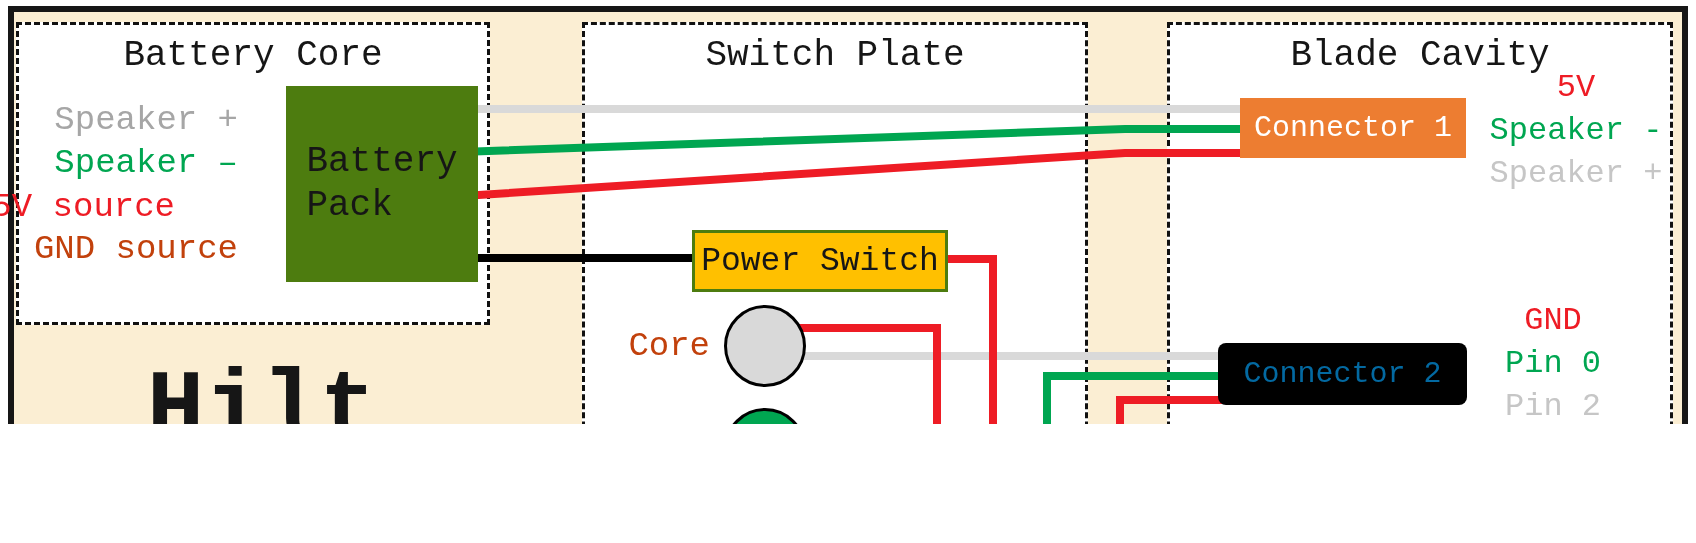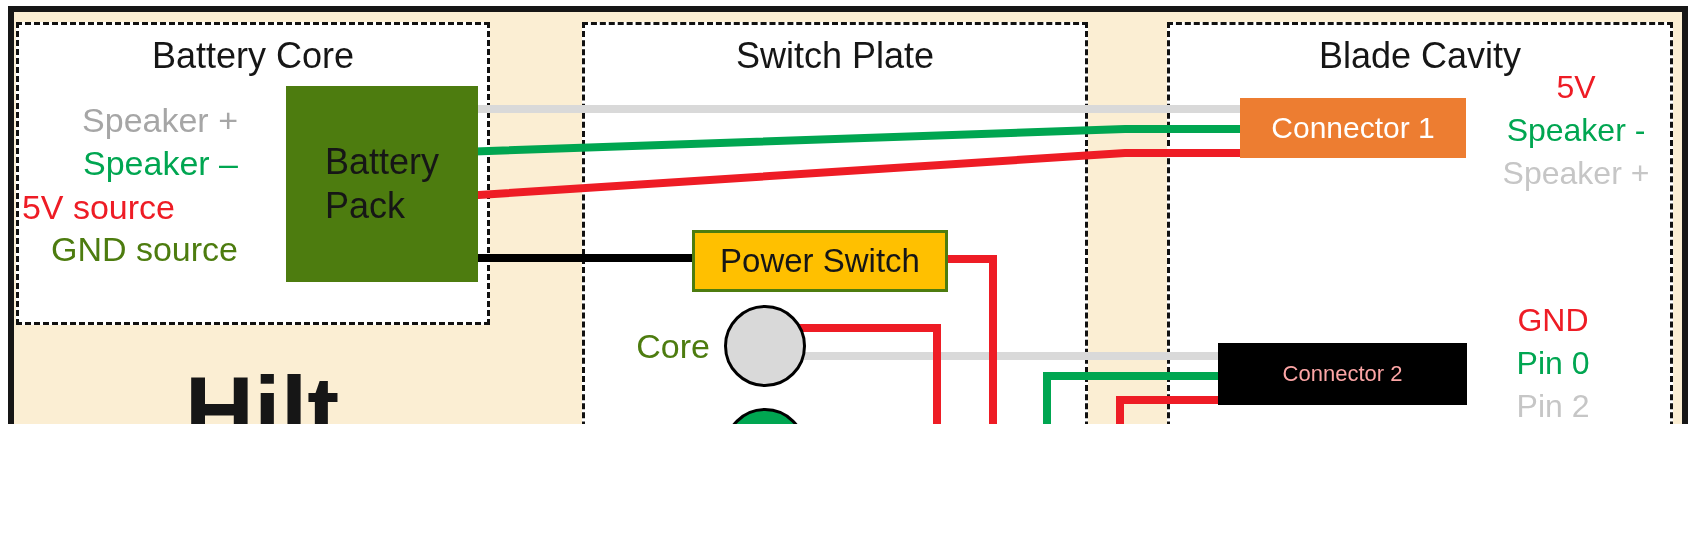--- a/index.html
+++ b/index.html
@@ -1,18 +1,18 @@
 <!DOCTYPE html>
 <html><head>
 <meta charset="utf-8">
 <style>
   html,body{margin:0;padding:0;background:#fff;}
   .canvas{
     position:relative;width:1696px;height:424px;overflow:hidden;
-    font-family:Liberation Sans, sans-serif;background:#fff;
+    font-family:Liberation Mono, monospace;background:#fff;
   }
   .frame{
     position:absolute;left:8px;top:6px;width:1680px;height:524px;
     box-sizing:border-box;border:6px solid #161616;background:#FBEED3;
   }
   .zone{
     position:absolute;box-sizing:border-box;
     border:3px dashed #111;background:#ffffff;
   }
   .zone-title{
@@ -23,32 +23,32 @@
   .z-switch {left:582px;top:22px;width:506px;height:478px;}
   .z-blade  {left:1167px;top:22px;width:506px;height:478px;}
 
   svg.wires{position:absolute;left:0;top:0;z-index:5;}
   svg.wires path{fill:none;stroke-width:8px;}
 
   .comp{position:absolute;z-index:10;display:flex;align-items:center;justify-content:center;box-sizing:border-box;}
   .battery-pack{left:240px;top:86px;width:192px;height:196px;background:#4d7c0f;color:#161616;font-size:36px;line-height:44px;margin-left:46px;}
   .power-switch{left:692px;top:230px;width:256px;height:62px;background:#FFC000;border:3px solid #4d7c0f;color:#161616;font-size:33px;}
   .connector-1{left:1240px;top:98px;width:226px;height:60px;background:#ED7D31;color:#fff;font-size:30px;}
-  .connector-2{left:1218px;top:343px;width:249px;height:62px;background:#000;color:#fca5a5;font-size:22px;}
+  .connector-2{left:1218px;top:343px;width:249px;height:62px;background:#000;color:#0369a1;font-size:30px;border-radius:8px;}
   .circle{border-radius:50%;border:3px solid #000;}
   .color-btn{left:724px;top:305px;width:82px;height:82px;background:#D9D9D9;}
   .onoff-btn{left:724px;top:408px;width:82px;height:82px;background:#00A651;}
 
   .lbl{position:absolute;z-index:12;font-size:34px;line-height:40px;white-space:nowrap;}
   .lbl-right{text-align:right;}
   .c-gray{color:#A6A6A6;}
   .c-gray-light{color:#C6C6C6;}
   .c-green{color:#00A651;}
   .c-red{color:#EE1C25;}
-  .c-black{color:#4d7c0f;}
+  .c-black{color:#c2410c;}
 
   .pin-col{position:absolute;z-index:12;width:212px;text-align:center;font-size:32px;line-height:43px;white-space:nowrap;}
   .pins-c1{left:1470px;top:66px;}
   .pins-c2{left:1447px;top:299px;}
 
   .hilt{
     position:absolute;left:140px;top:356px;width:244px;z-index:12;
     text-align:center;font-size:96px;line-height:110px;font-weight:bold;color:#161616;
   }
 </style>

